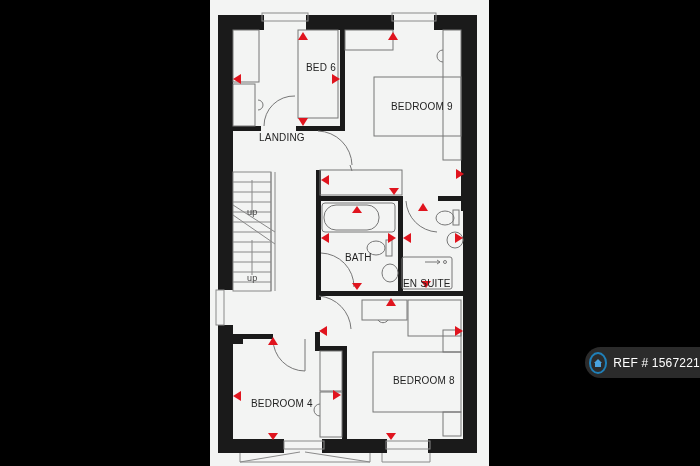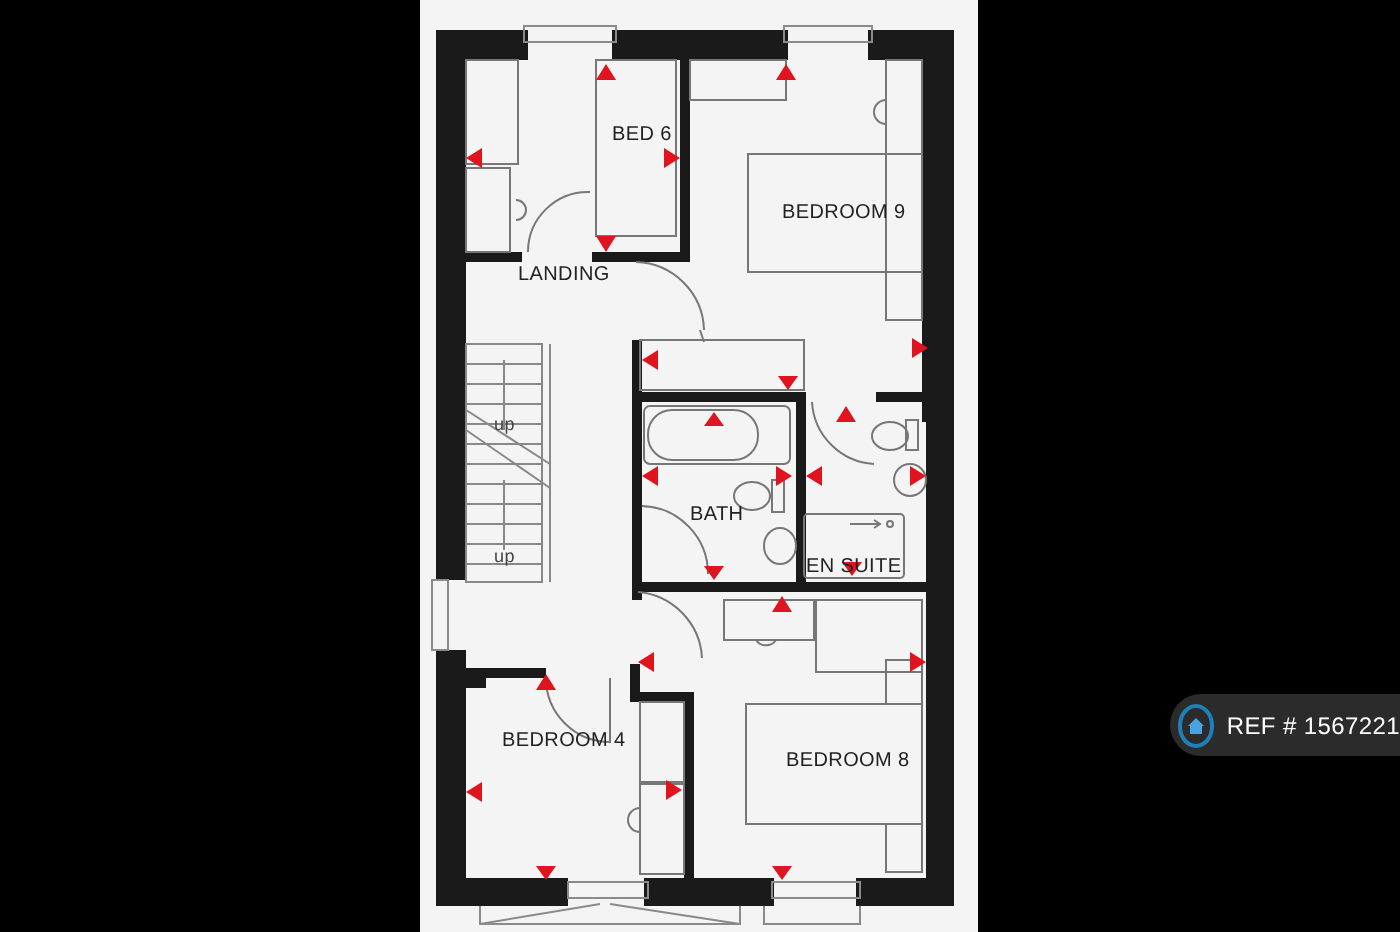--- a/index.html
+++ b/index.html
@@ -161,21 +161,21 @@
     <path d="M268 433 l5 7 l5 -7 z"></path>
     <path d="M386 433 l5 7 l5 -7 z"></path>
   </g>
 </svg>
 
 <div class="room-label" style="left:306px;top:62px;">BED 6</div>
 <div class="room-label" style="left:391px;top:101px;">BEDROOM 9</div>
 <div class="room-label" style="left:259px;top:132px;">LANDING</div>
 <div class="room-label" style="left:345px;top:252px;">BATH</div>
 <div class="room-label" style="left:403px;top:258px;margin-top:20px;">EN SUITE</div>
-<div class="room-label" style="left:251px;top:365px;">BEDROOM 4</div>
+<div class="room-label" style="left:251px;top:398px;">BEDROOM 4</div>
 <div class="room-label" style="left:393px;top:375px;">BEDROOM 8</div>
 <div class="room-label" style="left:247px;top:207px;font-size:9px;color:#444;">up</div>
 <div class="room-label" style="left:247px;top:273px;font-size:9px;color:#444;">up</div>
 
 <div class="badge">
   <div class="badge-icon">
     <svg width="10" height="10" viewBox="0 0 10 10">
         <path d="M5 1 L9 5 L8 5 L8 9 L2 9 L2 5 L1 5 Z" fill="#4aa3e0"></path>
       </svg>
   </div>

